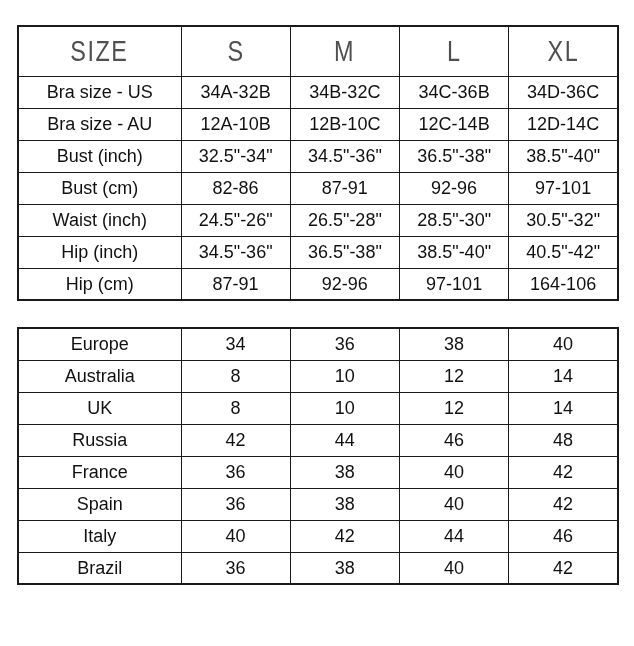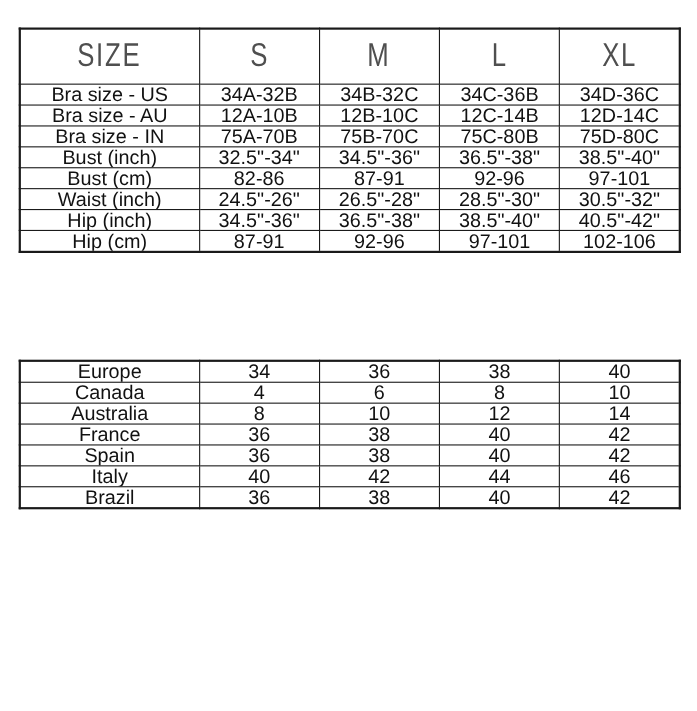--- a/index.html
+++ b/index.html
@@ -37,21 +37,21 @@
     text-align: center;
     vertical-align: middle;
     color: var(--body-text);
     font-size: 18px;
     line-height: 1;
     white-space: nowrap;
     overflow: hidden;
   }
   table { border: 2px solid var(--border); }
   thead tr { height: 50px; }
-  tbody tr { height: 19px; }
+  tbody tr { height: 32px; }
   th {
     font-weight: 400;
     color: var(--header-text);
   }
   th .condensed {
     display: inline-block;
     transform: scaleX(0.78);
     transform-origin: center;
     font-size: 30px;
     letter-spacing: 2px;
@@ -89,27 +89,20 @@
           <td>34D-36C</td>
         </tr>
         <tr>
           <td>Bra size - AU</td>
           <td>12A-10B</td>
           <td>12B-10C</td>
           <td>12C-14B</td>
           <td>12D-14C</td>
         </tr>
         <tr>
-          <td>Bra size - IN</td>
-          <td>75A-70B</td>
-          <td>75B-70C</td>
-          <td>75C-80B</td>
-          <td>75D-80C</td>
-        </tr>
-        <tr>
           <td>Bust (inch)</td>
           <td>32.5"-34"</td>
           <td>34.5"-36"</td>
           <td>36.5"-38"</td>
           <td>38.5"-40"</td>
         </tr>
         <tr>
           <td>Bust (cm)</td>
           <td>82-86</td>
           <td>87-91</td>
@@ -128,75 +121,82 @@
           <td>34.5"-36"</td>
           <td>36.5"-38"</td>
           <td>38.5"-40"</td>
           <td>40.5"-42"</td>
         </tr>
         <tr>
           <td>Hip (cm)</td>
           <td>87-91</td>
           <td>92-96</td>
           <td>97-101</td>
-          <td>102-106</td>
+          <td>164-106</td>
         </tr>
       </tbody>
   </table>
 
   <table class="country-table">
     <colgroup>
       <col class="label-col">
       <col class="size-col">
       <col class="size-col">
       <col class="size-col">
       <col class="size-col">
     </colgroup>
     <tbody>
         <tr>
           <td>Europe</td>
           <td>34</td>
           <td>36</td>
           <td>38</td>
           <td>40</td>
-        </tr>
-        <tr>
-          <td>Canada</td>
-          <td>4</td>
-          <td>6</td>
-          <td>8</td>
-          <td>10</td>
         </tr>
         <tr>
           <td>Australia</td>
           <td>8</td>
           <td>10</td>
           <td>12</td>
           <td>14</td>
         </tr>
         <tr>
-          <td>France</td>
-          <td>36</td>
-          <td>38</td>
-          <td>40</td>
-          <td>42</td>
-        </tr>
-        <tr>
-          <td>Spain</td>
-          <td>36</td>
-          <td>38</td>
-          <td>40</td>
-          <td>42</td>
-        </tr>
-        <tr>
-          <td>Italy</td>
-          <td>40</td>
+          <td>UK</td>
+          <td>8</td>
+          <td>10</td>
+          <td>12</td>
+          <td>14</td>
+        </tr>
+        <tr>
+          <td>Russia</td>
           <td>42</td>
           <td>44</td>
           <td>46</td>
+          <td>48</td>
+        </tr>
+        <tr>
+          <td>France</td>
+          <td>36</td>
+          <td>38</td>
+          <td>40</td>
+          <td>42</td>
+        </tr>
+        <tr>
+          <td>Spain</td>
+          <td>36</td>
+          <td>38</td>
+          <td>40</td>
+          <td>42</td>
+        </tr>
+        <tr>
+          <td>Italy</td>
+          <td>40</td>
+          <td>42</td>
+          <td>44</td>
+          <td>46</td>
         </tr>
         <tr>
           <td>Brazil</td>
           <td>36</td>
           <td>38</td>
           <td>40</td>
           <td>42</td>
         </tr>
       </tbody>
   </table>

